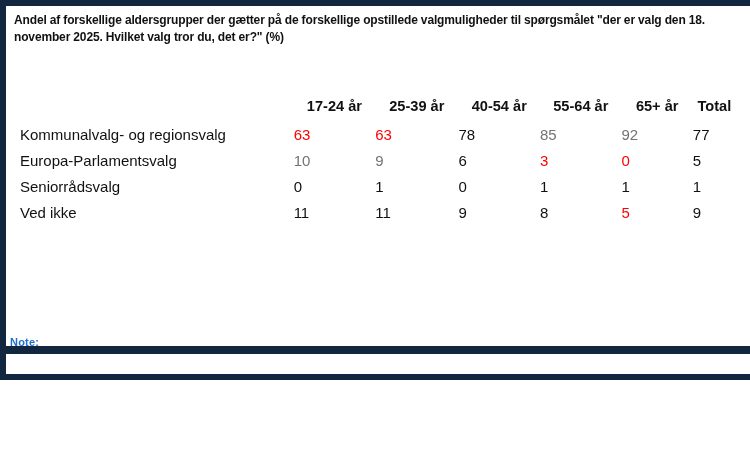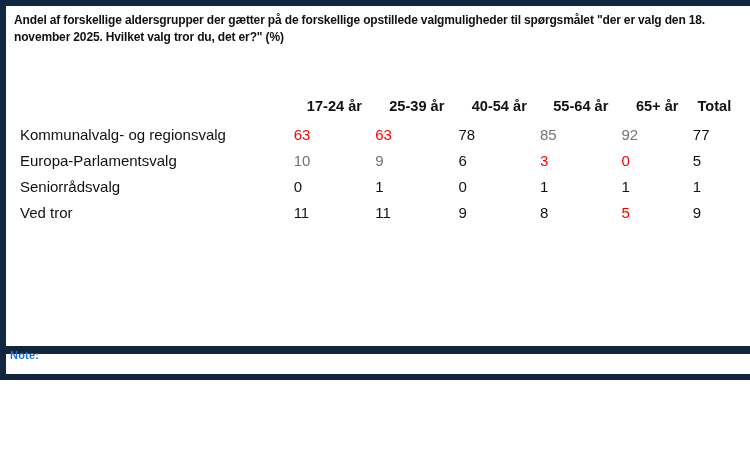--- a/index.html
+++ b/index.html
@@ -104,21 +104,20 @@
   .hi-red { color: #ff0000; }
   .hi-blue { color: #737373; }
   .note {
     position: absolute;
     left: 10px;
     top: 336px;
     font-size: 11px;
     color: #1f6fd0;
     font-weight: bold;
     letter-spacing: 0.2px;
-    margin-top: 13px;
   }
 </style>
 </head>
 <body>
 
 <div class="page">
 
   <div class="top-bar"></div>
   <div class="left-bar"></div>
 
@@ -167,21 +166,21 @@
       <tr>
         <td class="rowhead">Seniorrådsvalg</td>
         <td>0</td>
         <td>1</td>
         <td>0</td>
         <td>1</td>
         <td>1</td>
         <td>1</td>
       </tr>
       <tr>
-        <td class="rowhead">Ved tror</td>
+        <td class="rowhead">Ved ikke</td>
         <td>11</td>
         <td>11</td>
         <td>9</td>
         <td>8</td>
         <td class="hi-red">5</td>
         <td>9</td>
       </tr>
     </tbody>
   </table>
 

